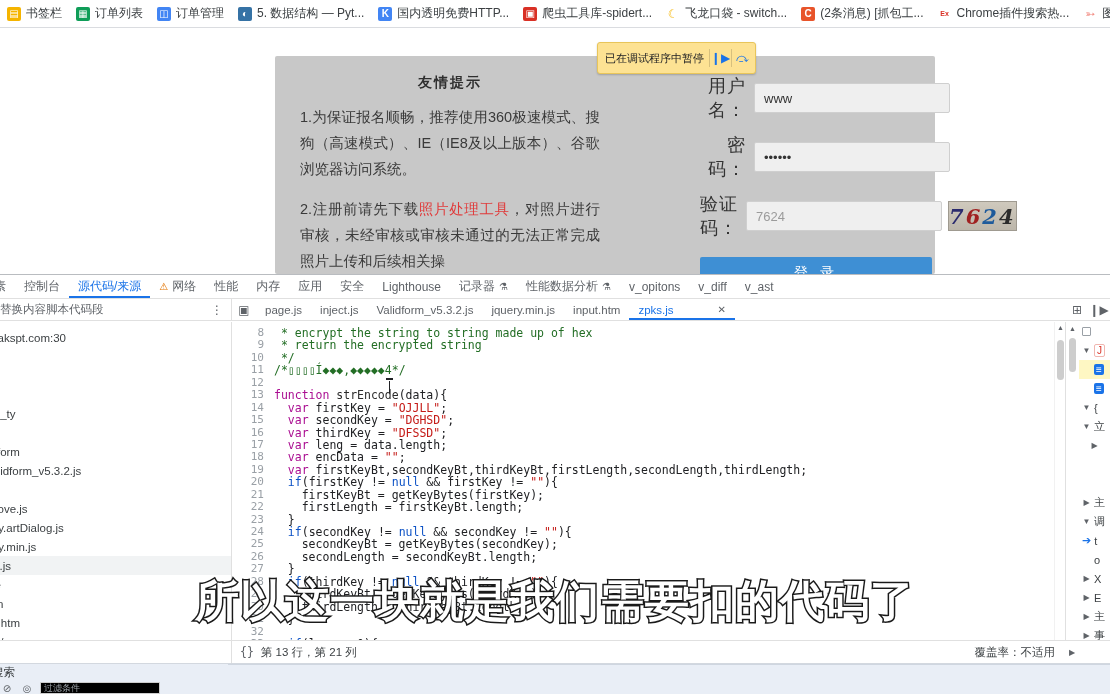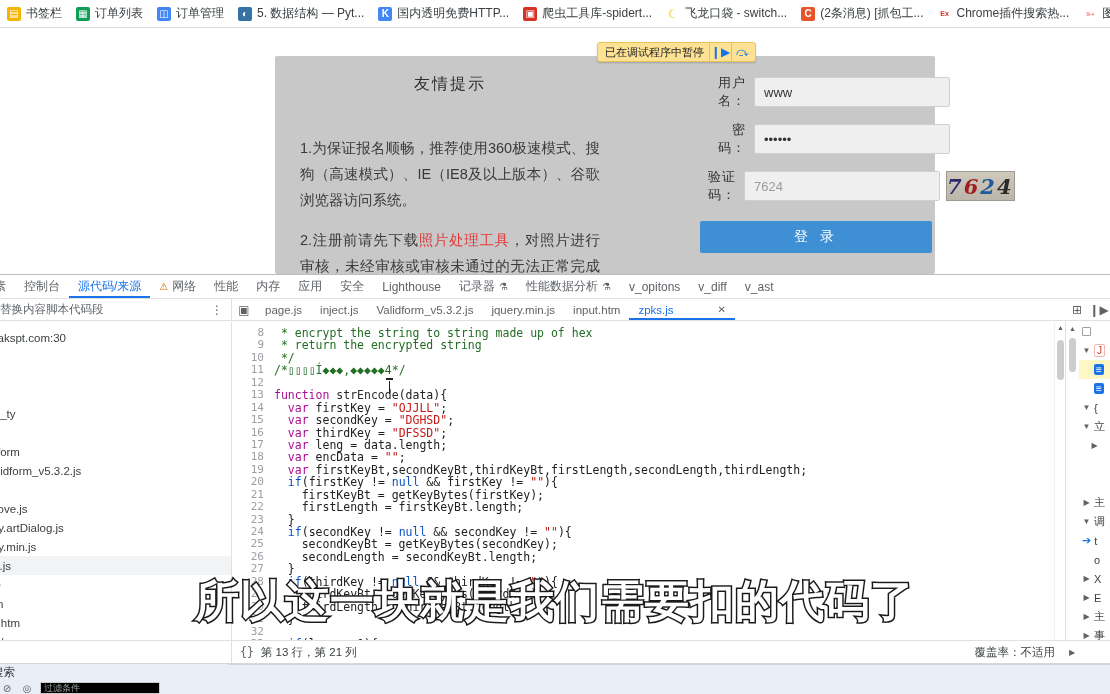--- a/index.html
+++ b/index.html
@@ -53,21 +53,21 @@
   #page-card{
     position:absolute;
     left:275px; top:28px;
     width:660px; height:218px;
     background:#c8c8c8;
     border-radius:2px;
   }
   
   #debug-banner{
     position:absolute; left:597px; top:14px;
-    height:20px;
+    height:32px;
     background:#fde293;
     border:1px solid #e8c55a;
     border-radius:3px;
     display:flex; align-items:center;
     padding:0 2px;
     z-index:20;
     box-shadow:0 1px 2px rgba(0,0,0,.2);
   }
   #debug-banner .txt{ font-size:11px; color:#202124; padding:0 5px; }
   #debug-banner .dbtn{
@@ -75,44 +75,43 @@
     border-left:1px solid rgba(0,0,0,.15);
     color:#1a73e8; font-size:12px;
   }
 
   
   #hint-col{
     position:absolute; left:300px; top:46px; width:300px;
     color:#3b3b3b;
   }
   #hint-title{
-    text-align:center; font-size:16px; color:#2f2f2f;
-    letter-spacing:2px; margin-bottom:40px;
+    text-align:center; font-size:14px; color:#2f2f2f;
+    letter-spacing:2px; margin-bottom:12px;font-weight:bold;
   }
   .hint-p{
     font-size:14.5px; line-height:26px; color:#3a3a3a;
     text-align:justify;
   }
   .hint-p + .hint-p{ margin-top:14px; }
   .hint-link{ color:#e03a3a; }
 
   
   #login-col{
     position:absolute; left:700px; top:46px; width:250px;
   }
   #login-title{
     text-align:center; font-size:21px; color:#2f2f2f;
     letter-spacing:2px; margin-bottom:28px;
   }
   .frow{ display:flex; align-items:center; margin-bottom:11px; }
   .flabel{
     width:72px; text-align:right; padding-right:8px;
-    font-size:13px; color:#333;
+    font-size:18px; color:#333;
     letter-spacing:1px;
-    margin-left:8px;
   }
   .finput{
     flex:1; height:30px;
     background:#efefef;
     border:1px solid #cfcfcf;
     border-radius:2px;
     padding:0 9px;
     font-size:13px; color:#333;
     font-family:"Liberation Sans", sans-serif;
     outline:none;

